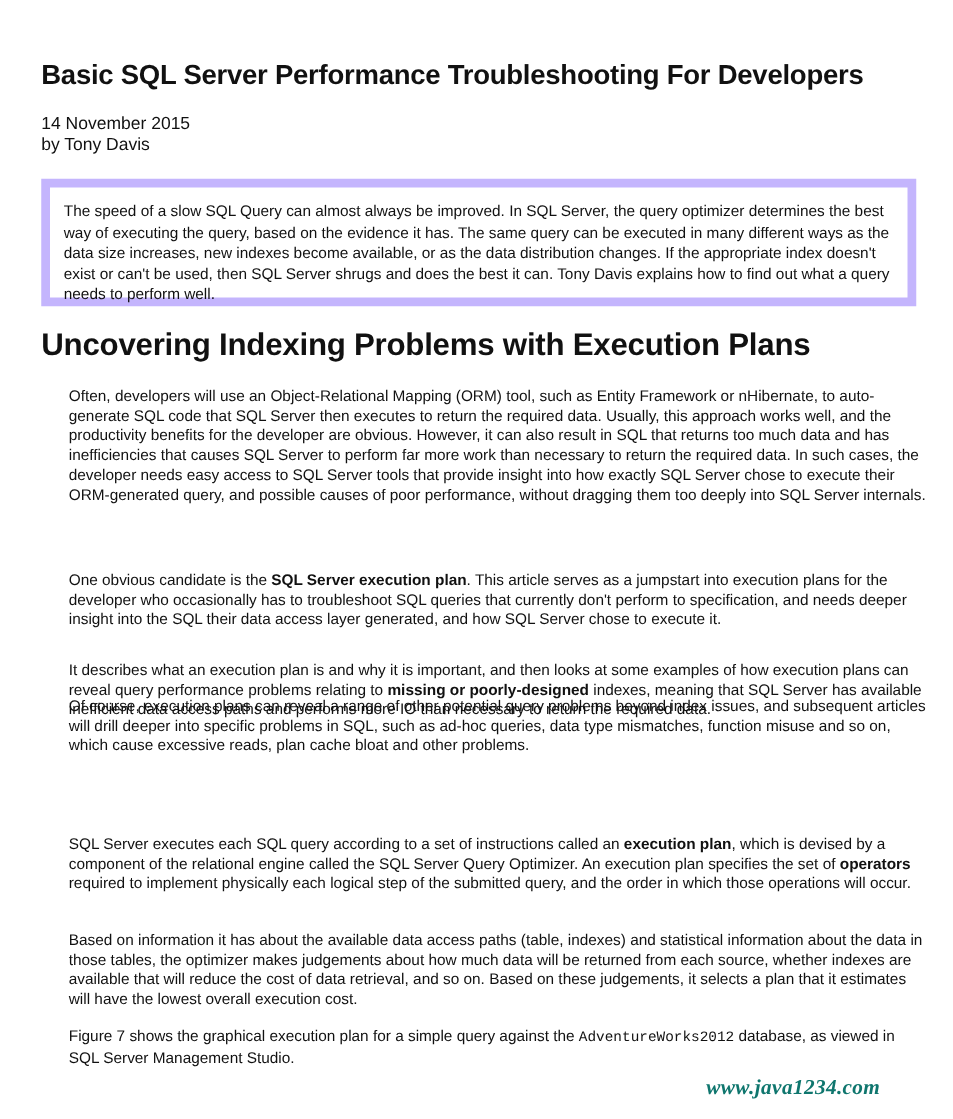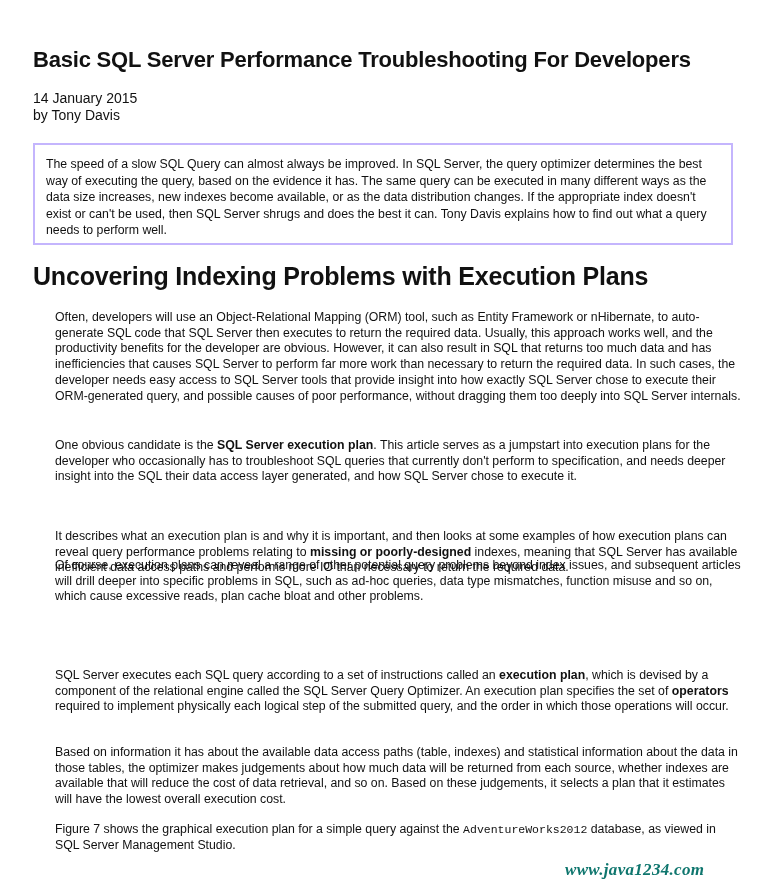--- a/index.html
+++ b/index.html
@@ -8,21 +8,21 @@
       font-family: "Liberation Sans", sans-serif; color: #111111;
     }
     .page { position: absolute; left: 0; top: 0; width: 762px; height: 895px; }
     .title {
       position: absolute; left: 33px; top: 47px; margin: 0;
       font-size: 22px; font-weight: bold; letter-spacing: -0.2px; white-space: nowrap;
     }
     .meta { position: absolute; left: 33px; top: 90px; font-size: 14px; line-height: 17px; }
     .summary {
       position: absolute; left: 33px; top: 143px; width: 700px; height: 102px;
-      border: 2px solid #c4b5fd; box-sizing: border-box;
+      border: 7px solid #c4b5fd; box-sizing: border-box;
       padding: 11px 10px 0 11px;
       font-size: 12.3px; line-height: 16.6px;
     }
     .h2 { position: absolute; left: 33px; margin: 0; font-weight: bold; white-space: nowrap; letter-spacing: -0.2px; }
     .h2.big { font-size: 25px; }
     .para {
       position: absolute; left: 55px; width: 686px; margin: 0;
       font-size: 12.3px; line-height: 15.7px;
     }
     .para b { font-weight: bold; }
@@ -34,35 +34,35 @@
     }
   </style>
 </head>
 <body>
 
 <div class="page">
 
   <h1 class="title">Basic SQL Server Performance Troubleshooting For Developers</h1>
 
   <div class="meta">
-    <div>14 January 2015</div>
+    <div>14 November 2015</div>
     <div>by Tony Davis</div>
   </div>
 
   <div class="summary">
     <span>The speed of a slow SQL Query can almost always be improved. In SQL Server, the query optimizer determines the best way of executing the query, based on the evidence it has. The same query can be executed in many different ways as the data size increases, new indexes become available, or as the data distribution changes. If the appropriate index doesn't exist or can't be used, then SQL Server shrugs and does the best it can. Tony Davis explains how to find out what a query needs to perform well.</span>
   </div>
 
   <h2 class="h2 big" style="top:262px;">Uncovering Indexing Problems with Execution Plans</h2>
 
   <p class="para" style="top:310px;">
     <span>Often, developers will use an Object-Relational Mapping (ORM) tool, such as Entity Framework or nHibernate, to auto-generate SQL code that SQL Server then executes to return the required data. Usually, this approach works well, and the productivity benefits for the developer are obvious. However, it can also result in SQL that returns too much data and has inefficiencies that causes SQL Server to perform far more work than necessary to return the required data. In such cases, the developer needs easy access to SQL Server tools that provide insight into how exactly SQL Server chose to execute their ORM-generated query, and possible causes of poor performance, without dragging them too deeply into SQL Server internals.</span>
   </p>
 
-  <p class="para" style="top:438px;">
+  <p class="para" style="top:457px;">
     <span>One obvious candidate is the </span><b>SQL Server execution plan</b><span>. This article serves as a jumpstart into execution plans for the developer who occasionally has to troubleshoot SQL queries that currently don't perform to specification, and needs deeper insight into the SQL their data access layer generated, and how SQL Server chose to execute it.</span>
   </p>
 
   <p class="para" style="top:497px;margin-top:32px;">
     <span>It describes what an execution plan is and why it is important, and then looks at some examples of how execution plans can reveal query performance problems relating to </span><b>missing or poorly-designed</b><span> indexes, meaning that SQL Server has available inefficient data access paths and performs more IO than necessary to return the required data.</span>
   </p>
 
   <p class="para" style="top:558px;">
     <span>Of course, execution plans can reveal a range of other potential query problems beyond index issues, and subsequent articles will drill deeper into specific problems in SQL, such as ad-hoc queries, data type mismatches, function misuse and so on, which cause excessive reads, plan cache bloat and other problems.</span>
   </p>

